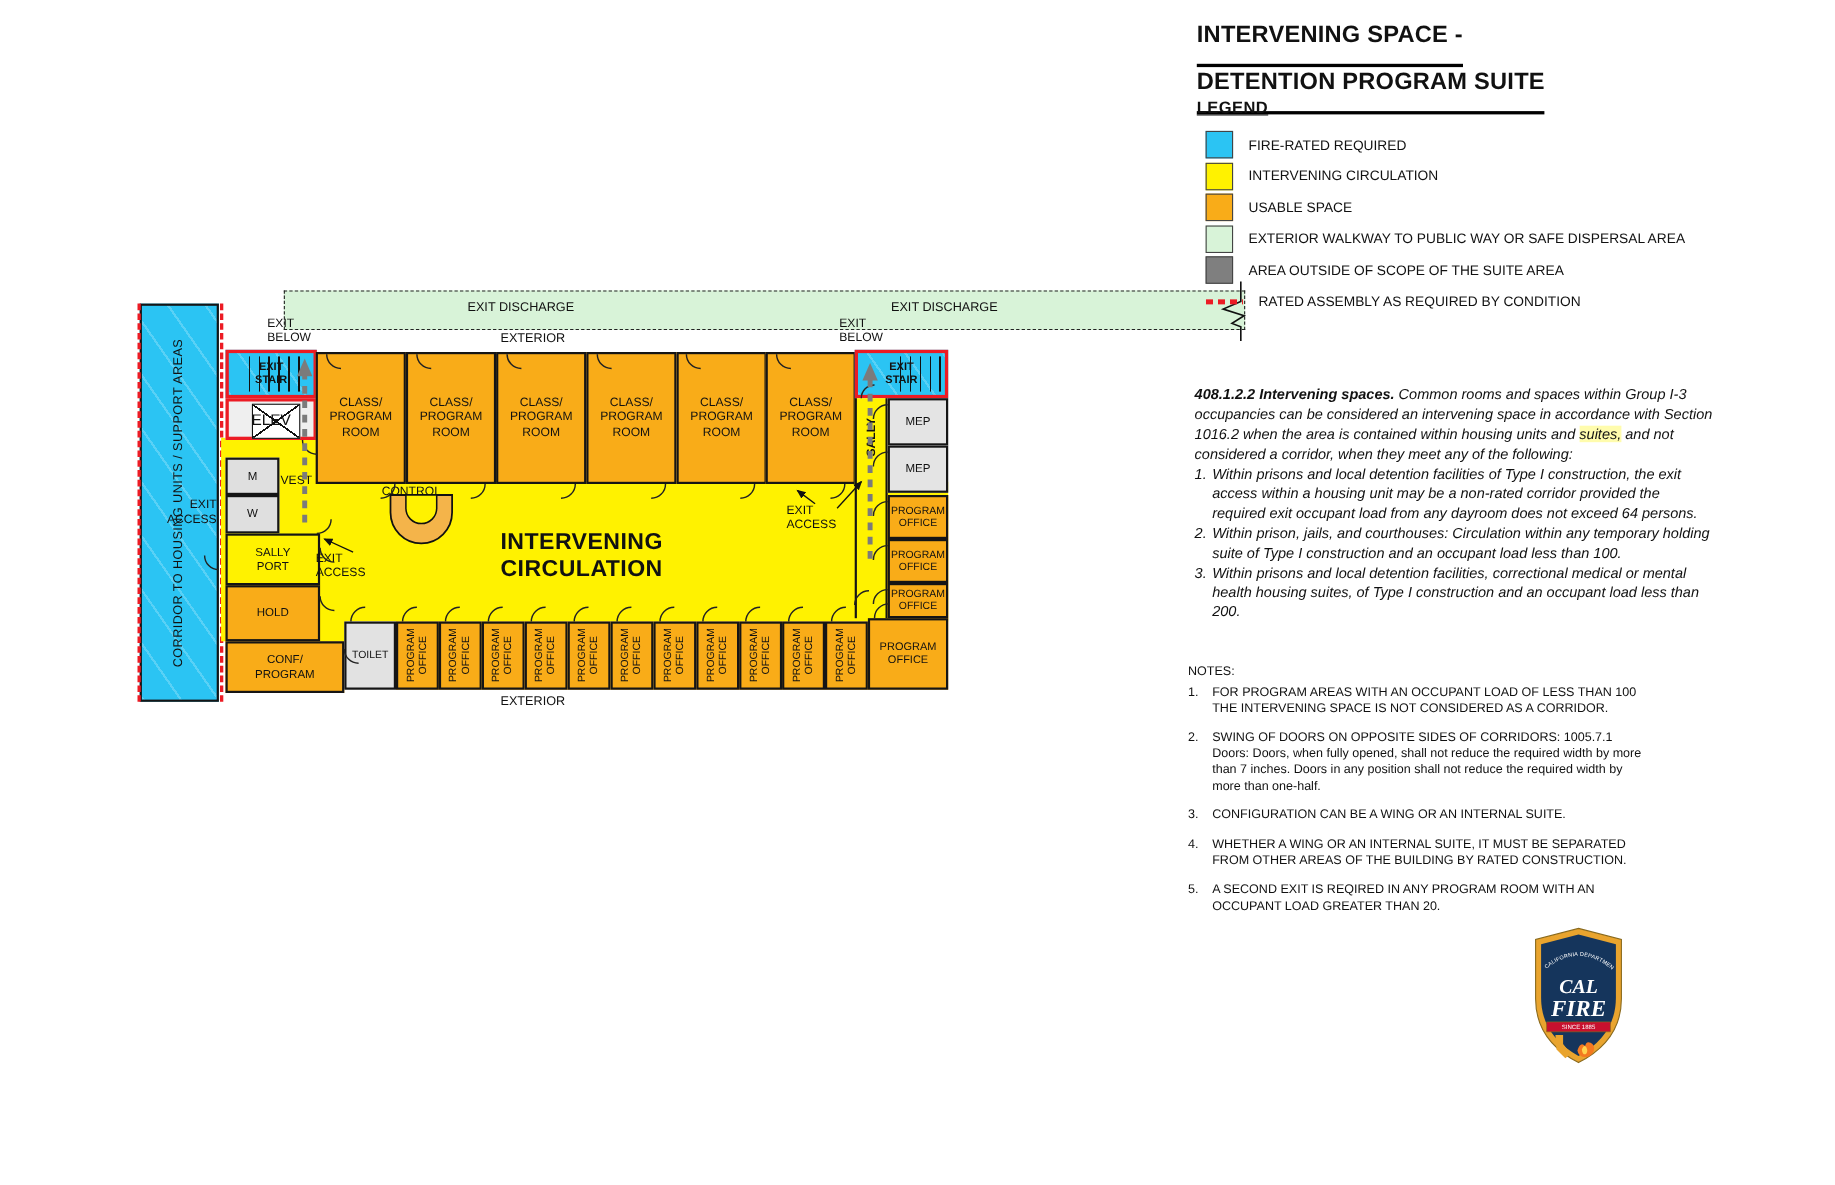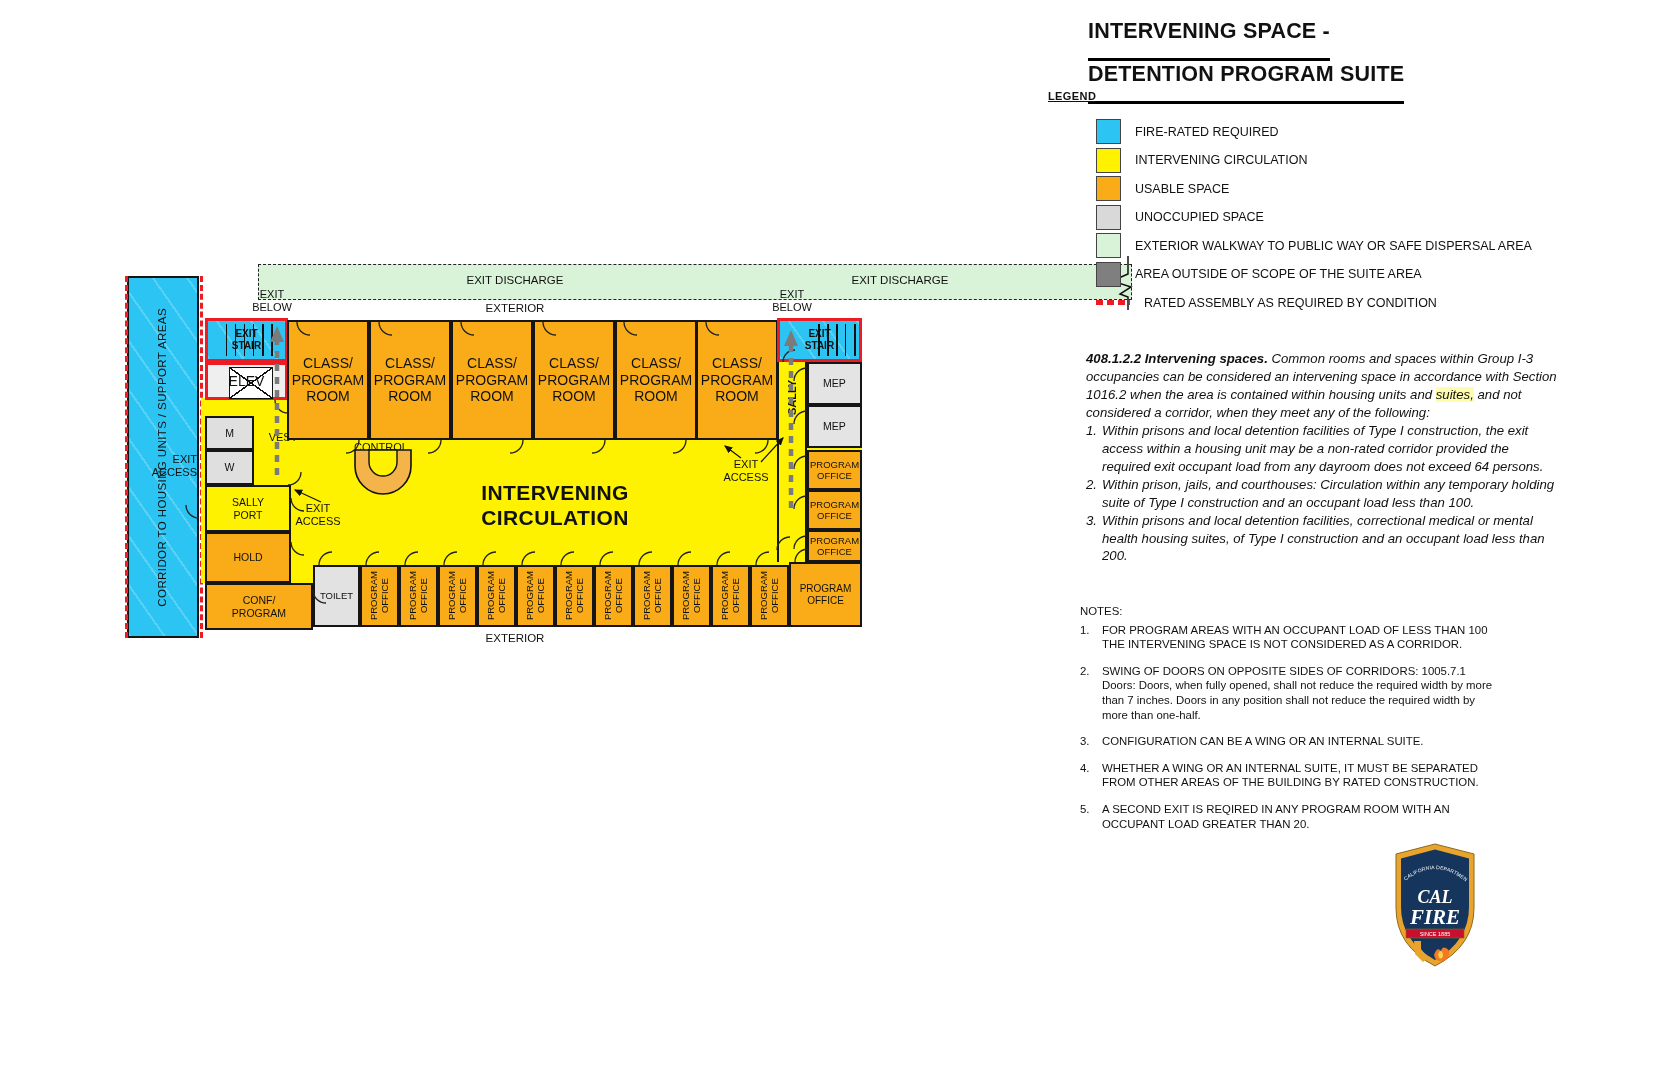--- a/index.html
+++ b/index.html
@@ -10,37 +10,37 @@
   
   #plan{position:absolute;left:125px;top:250px;width:1020px;height:400px;}
   .room{position:absolute;box-sizing:border-box;border:2px solid #151515;display:flex;
         align-items:center;justify-content:center;text-align:center;font-size:10.5px;line-height:1.2;}
   .orange{background:#F9AC18;}
   .gray{background:#DFDFDF;}
   .yellow{background:#FFF200;}
   .blue{background:#2BC4F3;background-image:repeating-linear-gradient(55deg,rgba(255,255,255,.22) 0 2px,transparent 2px 28px);}
   .redbox{border:3px solid #EC1B24;}
   .ybase{position:absolute;background:#FFF200;}
-  .classroom{font-size:14px;}
+  .classroom{font-size:11px;}
   .treads{position:absolute;top:3px;bottom:3px;background-image:repeating-linear-gradient(90deg,#111 0 1.5px,transparent 1.5px 9px);}
   .stairlbl{position:relative;font-weight:bold;font-size:10px;z-index:2;}
   .vtext{writing-mode:vertical-rl;transform:rotate(180deg);white-space:pre-line;font-size:9.5px;line-height:1.15;}
   .office-v{border:2px solid #151515;}
   .corridor-lbl{writing-mode:vertical-rl;transform:rotate(180deg);font-size:11.5px;letter-spacing:.4px;}
-  .ann{position:absolute;font-size:11px;line-height:1.2;text-align:center;white-space:pre-line;}
+  .ann{position:absolute;font-size:11px;line-height:1.2;white-space:pre-line;}
   .band{position:absolute;background:#D8F3D8;border:1.6px dashed #222;}
   .redline{position:absolute;width:0;border-left:3px dashed #EC1B24;}
   .elevx{position:absolute;border:1.8px solid #111;background:
      linear-gradient(to top right,transparent calc(50% - .8px),#111 calc(50% - .8px) calc(50% + .8px),transparent calc(50% + .8px)),
      linear-gradient(to bottom right,transparent calc(50% - .8px),#111 calc(50% - .8px) calc(50% + .8px),transparent calc(50% + .8px)),#fff;}
   .circ-lbl{font-size:21px;letter-spacing:.4px;font-weight:700;}
   
   #title{position:absolute;left:1088px;top:18px;font-size:21.5px;font-weight:bold;letter-spacing:.2px;line-height:1.22;}
   #title span{display:inline-block;border-bottom:3px solid #000;padding-bottom:14px;}
-  #legend-h{position:absolute;left:1048px;top:90px;font-size:11px;font-weight:bold;
+  #legend-h{position:absolute;left:1088px;top:90px;font-size:15px;font-weight:bold;
             text-decoration:underline;letter-spacing:.4px;}
   #legend{position:absolute;left:1096px;top:120px;display:flex;flex-direction:column;gap:5.5px;}
   .lrow{display:flex;align-items:center;gap:14px;height:23px;}
   .sw{width:23px;height:23px;border:1px solid #444;flex:0 0 auto;}
   .sw-dash{width:34px;height:5px;border:none;
      -webkit-mask:repeating-linear-gradient(90deg,#000 0 7px,transparent 7px 11px);
      mask:repeating-linear-gradient(90deg,#000 0 7px,transparent 7px 11px);}
   .lrow span{font-size:12.5px;}
   #code{position:absolute;left:1086px;top:350px;width:474px;font-size:13.2px;font-style:italic;line-height:1.36;}
   #code .hl{background:#FFFCAD;}
@@ -289,24 +289,20 @@
       </div>
     <div class="lrow">
       <div class="sw" style="background-color: rgb(255, 242, 0);"></div>
       <span>INTERVENING CIRCULATION</span>
       </div>
     <div class="lrow">
       <div class="sw" style="background-color: rgb(249, 172, 24);"></div>
       <span>USABLE SPACE</span>
       </div>
     <div class="lrow">
-      <div class="sw" style="background-color: rgb(217, 217, 217);"></div>
-      <span>UNOCCUPIED SPACE</span>
-      </div>
-    <div class="lrow">
       <div class="sw" style="background-color: rgb(216, 243, 216);"></div>
       <span>EXTERIOR WALKWAY TO PUBLIC WAY OR SAFE DISPERSAL AREA</span>
       </div>
     <div class="lrow">
       <div class="sw" style="background-color: rgb(127, 127, 127);"></div>
       <span>AREA OUTSIDE OF SCOPE OF THE SUITE AREA</span>
       </div>
     <div class="lrow">
       <div class="sw sw-dash" style="background-color: rgb(236, 27, 36);"></div>
       <span>RATED ASSEMBLY AS REQUIRED BY CONDITION</span>

